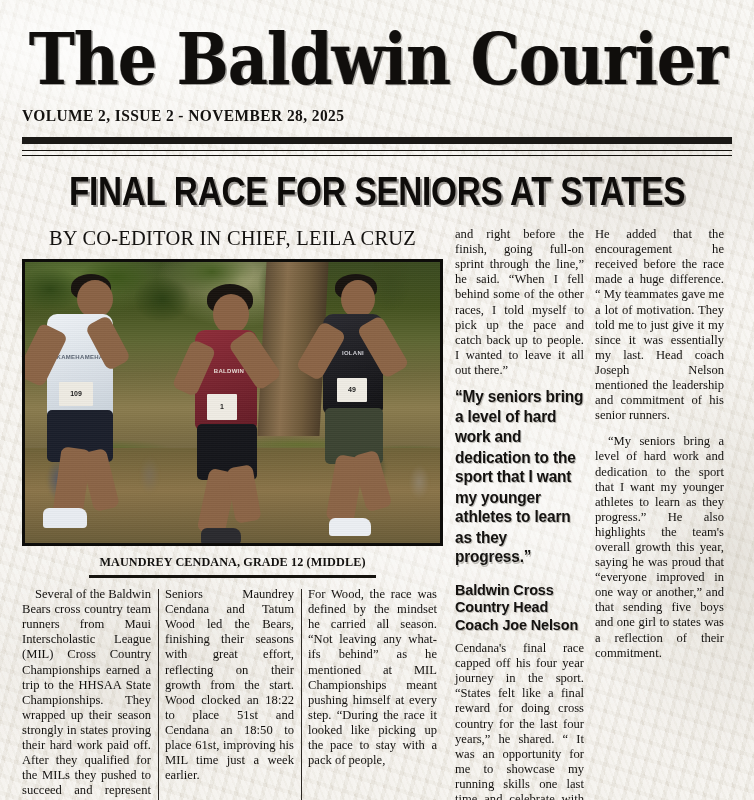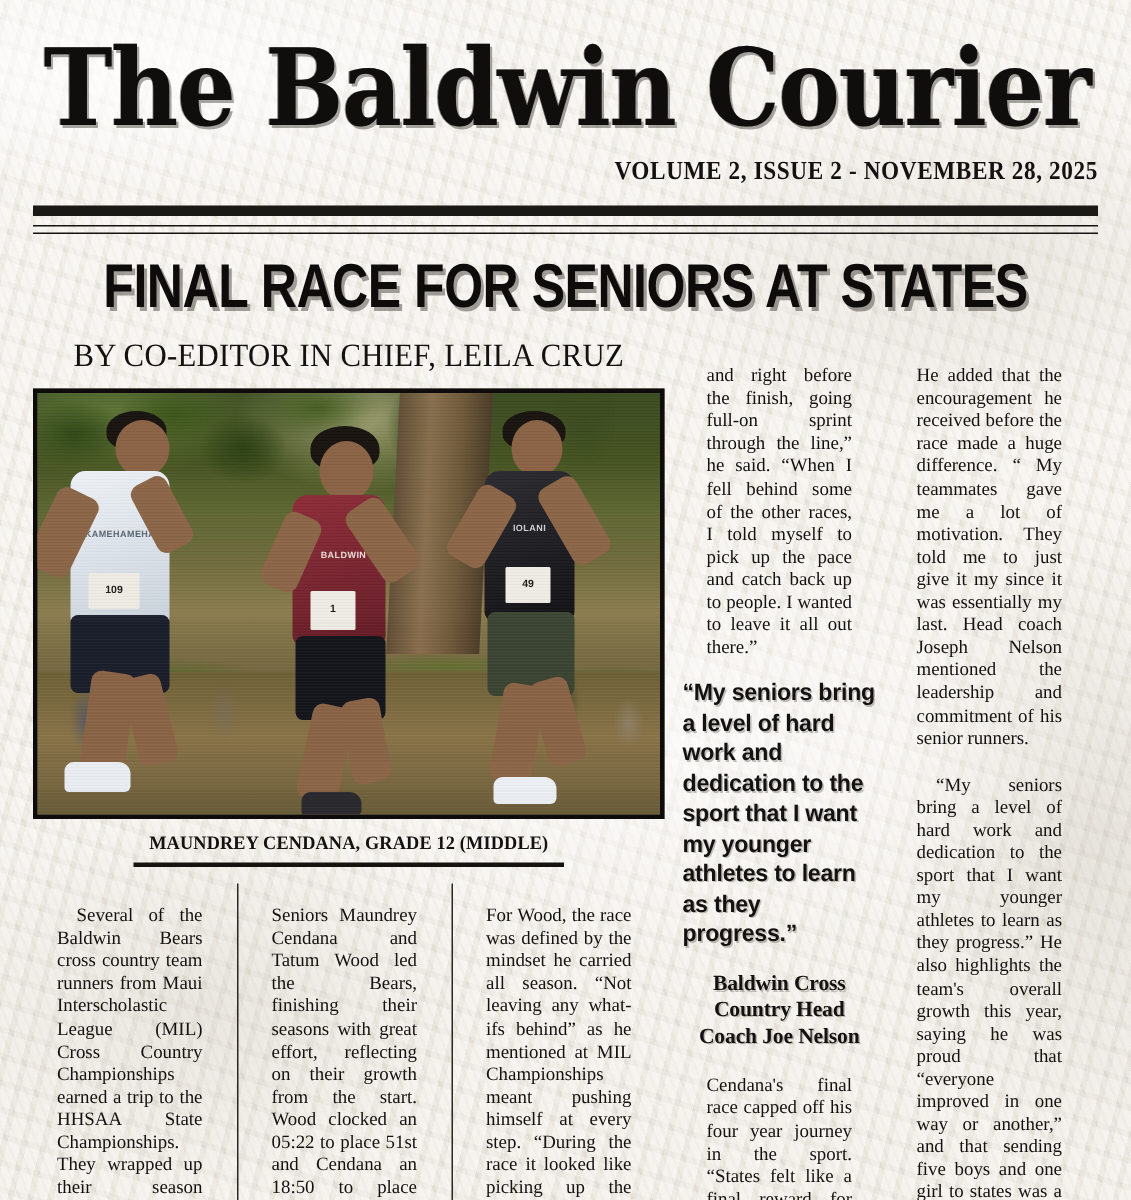--- a/index.html
+++ b/index.html
@@ -31,21 +31,21 @@
       linear-gradient(#f3f0ea, #ece8e0);
   }
   #page {
     position: relative; z-index: 2;
     width: 754px; height: 800px;
     box-sizing: border-box;
     padding: 0 22px;
   }
 
   
-  #masthead { text-align: right; }
+  #masthead { text-align: left; }
   .masthead-title {
     font-family: "DejaVu Serif", serif;
     font-weight: 700;
     font-size: 63px;
     line-height: 1;
     letter-spacing: -1px;
     padding-top: 21px;
     color: #100e0c;
     transform: scaleY(1.13) scaleX(.98);
     transform-origin: center top;
@@ -197,46 +197,45 @@
 
   
   .col-text {
     font-family: "Liberation Serif", serif;
     font-size: 12.6px;
     line-height: 15.1px;
     text-align: justify;
     text-justify: inter-word;
     hyphens: none;
   }
-  .col-text p { margin: 16px; text-indent: 13px; }
+  .col-text p { margin: 0; text-indent: 13px; }
   .col-text p.noindent { text-indent: 0; }
 
   .top-cols { display: flex; flex: 1; padding-left: 12px; }
   .tcol { width: 129px; flex: 0 0 129px; }
   .tcol + .tcol { margin-left: 11px; }
 
   .pullquote {
     font-family: "Liberation Sans", sans-serif;
     font-weight: 700;
     font-size: 15.4px;
     line-height: 19.5px;
     letter-spacing: -.15px;
     margin: 11px 0 0 0;
     text-shadow: 1px 1px 0 rgba(60,55,46,.30);
     transform: scaleY(1.03);
   }
   .attrib {
-    font-family: Liberation Serif, serif;
+    font-family: Liberation Sans, sans-serif;
     font-weight: 700;
     font-size: 14.4px;
     line-height: 17.5px;
     letter-spacing: -.1px;
     margin: 17px 0 7px 0;
     text-shadow: 1px 1px 0 rgba(60,55,46,.28);
-    text-align: center;
   }
 
   
   .bottom-region {
     display: flex;
     margin-top: 9px;
     width: 421px;
   }
   .bcol { width: 129px; flex: 0 0 129px; position: relative; }
   .bcol + .bcol { margin-left: 7px; padding-left: 7px; }
@@ -322,21 +321,21 @@
       </figure>
 
       <div class="caption">MAUNDREY CENDANA, GRADE 12 (MIDDLE)</div>
       <div class="caption-rule"></div>
 
       <div class="bottom-region">
         <div class="bcol col-text">
           <p>Several of the Baldwin Bears cross country team runners from Maui Interscholastic League (MIL) Cross Country Championships earned a trip to the HHSAA State Championships. They wrapped up their season strongly in states proving their hard work paid off. After they qualified for the MILs they pushed to succeed and represent the school at their best.</p>
         </div>
         <div class="bcol col-text">
-          <p class="noindent">Seniors Maundrey Cendana and Tatum Wood led the Bears, finishing their seasons with great effort, reflecting on their growth from the start. Wood clocked an 05:22 to place 51st and Cendana an 18:50 to place 61st, improving his MIL time just a week earlier.</p>
+          <p class="noindent">Seniors Maundrey Cendana and Tatum Wood led the Bears, finishing their seasons with great effort, reflecting on their growth from the start. Wood clocked an 18:22 to place 51st and Cendana an 18:50 to place 61st, improving his MIL time just a week earlier.</p>
         </div>
         <div class="bcol col-text">
           <p class="noindent">For Wood, the race was defined by the mindset he carried all season. “Not leaving any what-ifs behind” as he mentioned at MIL Championships meant pushing himself at every step. “During the race it looked like picking up the pace to stay with a pack of people,</p>
         </div>
       </div>
     </div>
 
     <div class="top-cols">
       <div class="tcol">
         <div class="col-text">

